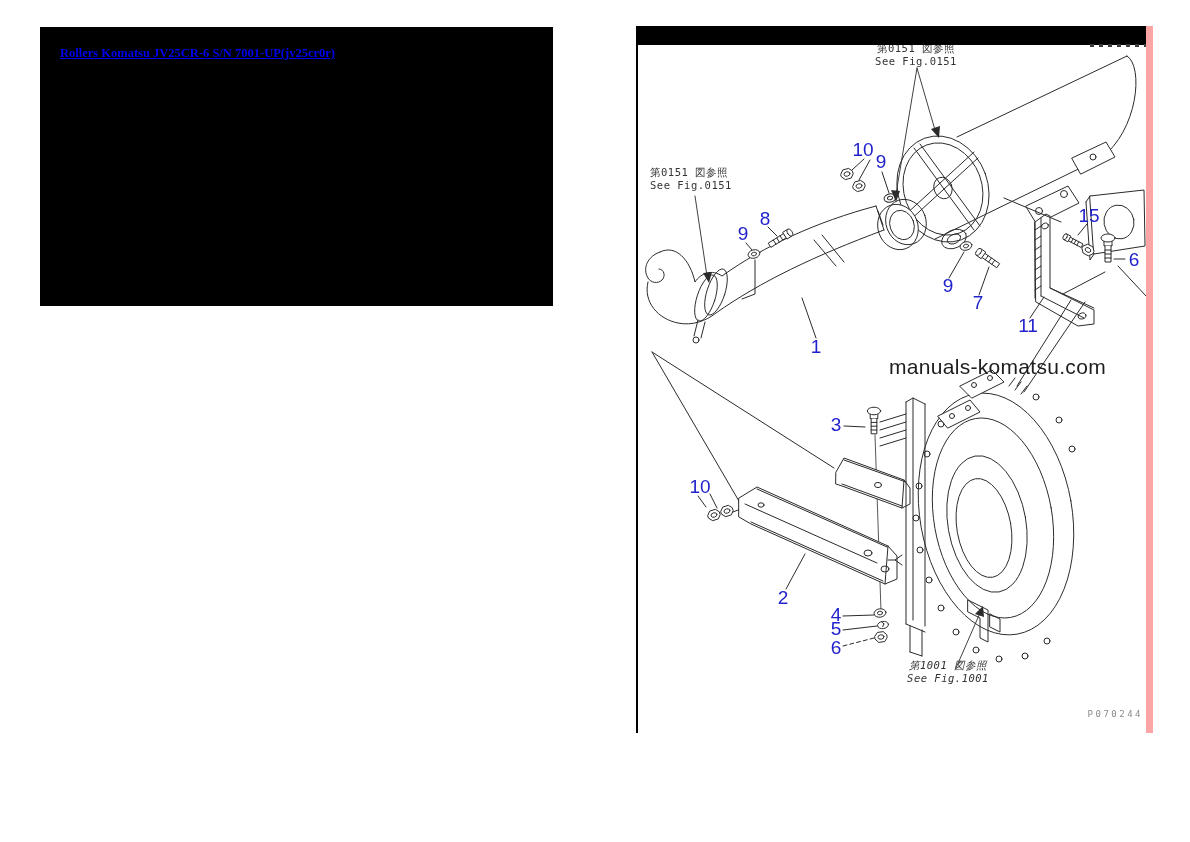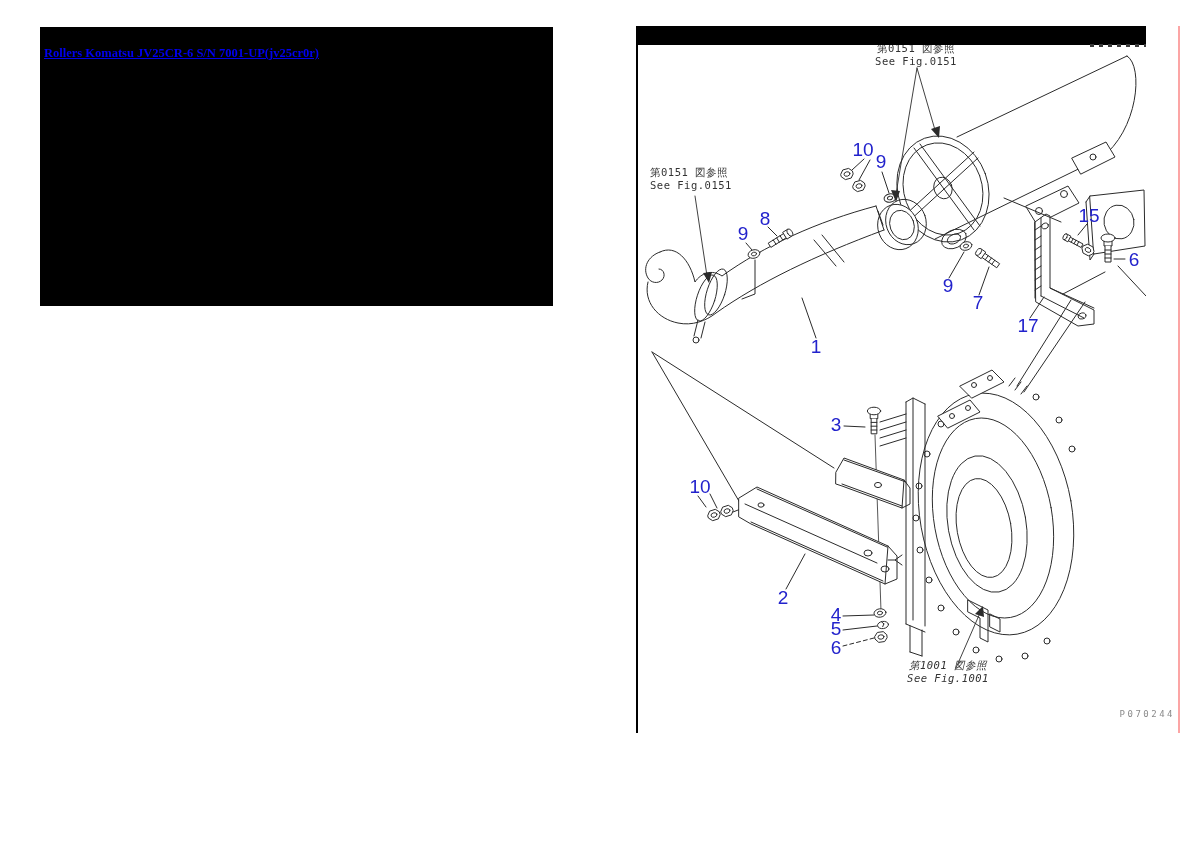--- a/index.html
+++ b/index.html
@@ -6,28 +6,28 @@
   body{
     width:1190px;height:842px;position:relative;background:#ffffff;
     font-family:"Liberation Sans", sans-serif;overflow:hidden;
   }
   
   .banner{
     position:absolute;left:40px;top:27px;width:513px;height:279px;
     background:#000;padding:0;box-sizing:border-box;
   }
   .catalog-link{
-    position:absolute;left:4px;top:19px;
+    position:absolute;left:20px;top:19px;
     font-family:"Liberation Serif", serif;font-weight:bold;font-size:12.5px;
     color:#0000ee;white-space:nowrap;
   }
   
   .panel{
     position:absolute;left:636px;top:26px;width:508px;height:707px;
-    border-left:2px solid #000;border-right:2px solid #fca5a5;background:#fff;padding-left:32px;
+    border-left:2px solid #000;border-right:7px solid #fca5a5;background:#fff;
   }
   .panel-topbar{
     position:absolute;left:0;top:0;width:508px;height:19px;background:#000;z-index:3;
   }
   .topbar-ticks{
     position:absolute;left:452px;top:18px;width:56px;height:3px;z-index:4;
     background:repeating-linear-gradient(90deg,#3a3a3a 0 4px,transparent 4px 9px);
   }
   .art{position:absolute;left:0;top:0;z-index:1;}
   
@@ -304,25 +304,26 @@
     </div>
 
     <span class="co" style="left:225px;top:124px">10</span>
     <span class="co" style="left:243px;top:136px">9</span>
     <span class="co" style="left:127px;top:193px">8</span>
     <span class="co" style="left:105px;top:208px">9</span>
     <span class="co" style="left:451px;top:190px">15</span>
     <span class="co" style="left:496px;top:234px">6</span>
     <span class="co" style="left:310px;top:260px">9</span>
     <span class="co" style="left:340px;top:277px">7</span>
-    <span class="co" style="left:390px;top:300px">17</span>
+    <span class="co" style="left:390px;top:300px">11</span>
     <span class="co" style="left:178px;top:321px">1</span>
     <span class="co" style="left:198px;top:399px">3</span>
     <span class="co" style="left:62px;top:461px">10</span>
     <span class="co" style="left:145px;top:572px">2</span>
     <span class="co" style="left:198px;top:589px">4</span>
     <span class="co" style="left:198px;top:603px">5</span>
     <span class="co" style="left:198px;top:622px">6</span>
 
+    <div class="watermark">manuals-komatsu.com</div>
     <div class="plate-code">P070244</div>
   </div>
 
 </div>
 
 </body></html>

